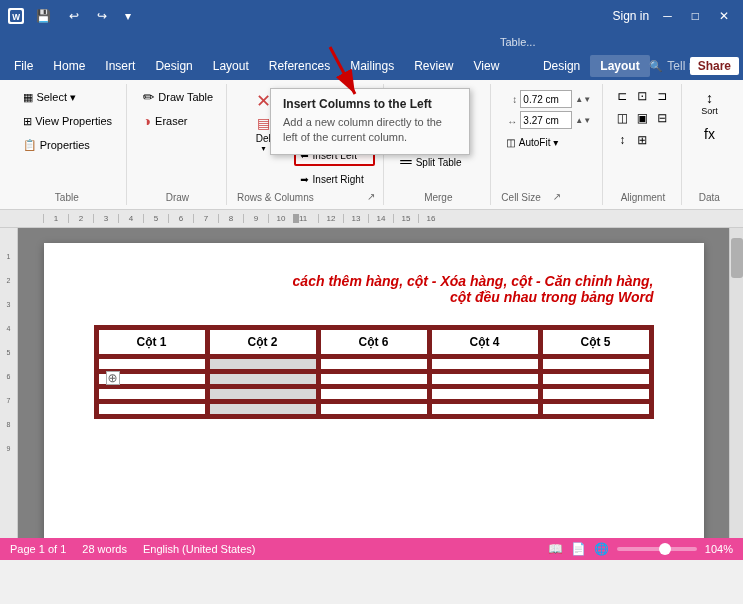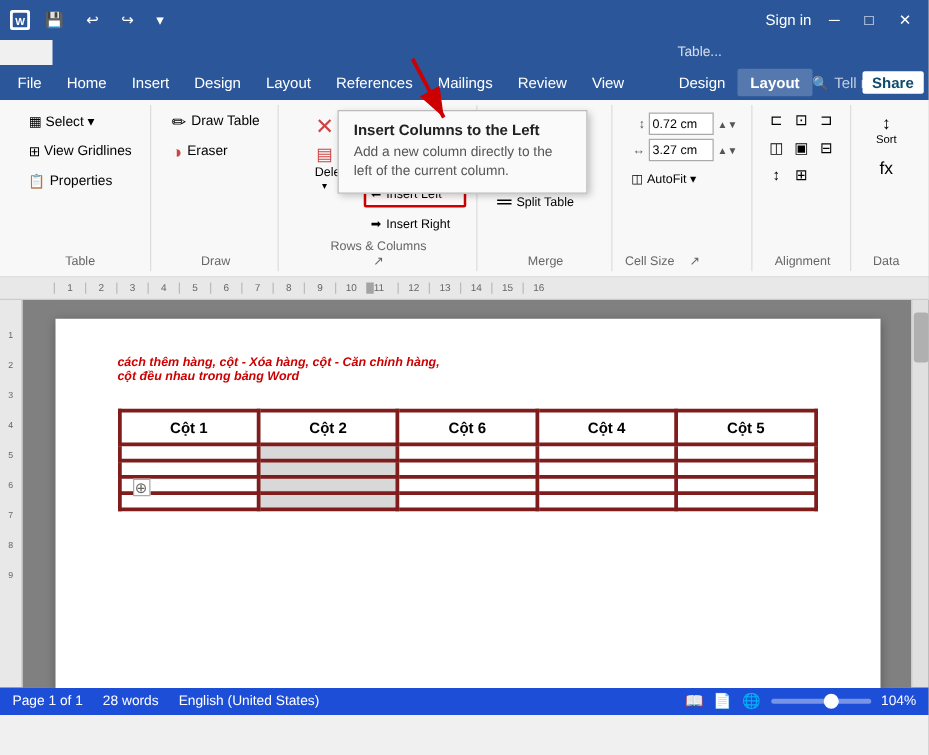--- a/index.html
+++ b/index.html
@@ -15,33 +15,32 @@
       justify-content: space-between;
       padding: 0 8px;
     }
     .title-bar-left { display: flex; align-items: center; gap: 6px; }
     .title-bar-center { flex: 1; text-align: center; font-size: 12px; }
     .title-bar-right { display: flex; align-items: center; gap: 8px; }
     .title-icon { width: 16px; height: 16px; background: #fff; border-radius: 2px; display: flex; align-items: center; justify-content: center; }
     .title-icon svg { width: 12px; height: 12px; }
     .title-btn { background: none; border: none; color: white; cursor: pointer; padding: 2px 6px; font-size: 12px; }
     .sign-in-btn { background: none; border: none; color: white; font-size: 12px; cursor: pointer; display: flex; align-items: center; gap: 3px; }
-    .share-btn { background: white; color: #0c4a6e; border: none; font-size: 12px; cursor: pointer; padding: 2px 8px; border-radius: 2px; font-weight: 600; }
+    .share-btn { background: white; color: #7f1d1d; border: none; font-size: 12px; cursor: pointer; padding: 2px 8px; border-radius: 2px; font-weight: 600; }
 
     
     .table-tools-bar {
       background: #2b579a;
       height: 20px;
       display: flex;
       align-items: center;
       padding-left: 500px;
       font-size: 11px;
       color: rgba(255,255,255,0.8);
       gap: 2px;
-      margin-left: 42px;
     }
 
     
     .menu-bar {
       background: #2b579a;
       height: 28px;
       display: flex;
       align-items: center;
       padding: 0 4px;
     }
@@ -198,33 +197,33 @@
       background: white;
       margin: 10px auto;
       width: 660px;
       min-height: 440px;
       box-shadow: 0 2px 8px rgba(0,0,0,0.3);
       padding: 30px 50px;
       position: relative;
     }
     .page-title {
       color: #cc0000;
-      font-size: 10px;
+      font-size: 14px;
       font-weight: bold;
-      text-align: left;
+      text-align: right;
       margin-bottom: 20px;
       font-style: italic;
     }
     .word-table {
       border-collapse: collapse;
       width: 100%;
       margin-top: 10px;
     }
     .word-table th, .word-table td {
-      border: 3px solid #7f1d1d;
+      border: 5px solid #7f1d1d;
       padding: 5px 8px;
       font-size: 12px;
       text-align: center;
     }
     .word-table th {
       background: white;
       font-weight: bold;
     }
     .word-table td.shaded {
       background: #d8d8d8;
@@ -243,21 +242,21 @@
       display: flex;
       align-items: center;
       justify-content: center;
       cursor: move;
       font-size: 12px;
       color: #666;
     }
 
     
     .status-bar {
-      background: #1d4ed8;
+      background: #ec4899;
       height: 22px;
       display: flex;
       align-items: center;
       padding: 0 10px;
       justify-content: space-between;
       color: white;
       font-size: 11px;
     }
     .status-left { display: flex; gap: 16px; }
     .status-right { display: flex; align-items: center; gap: 8px; }
@@ -382,21 +381,21 @@
     <div class="ribbon-content">
 
       <div class="ribbon-group" style="min-width:90px;">
         <div class="ribbon-group-content" style="flex-direction:column; gap:2px;">
           <button class="ribbon-btn-small select-btn">
             <span>▦</span>
             <span>Select ▾</span>
           </button>
           <button class="ribbon-btn-small view-gridlines-btn">
             <span>⊞</span>
-            <span>View Gridlines</span>
+            <span>View Properties</span>
           </button>
           <button class="ribbon-btn-small properties-btn">
             <span>📋</span>
             <span>Properties</span>
           </button>
         </div>
         <div class="ribbon-group-label">Table</div>
       </div>
 
       <div class="ribbon-group" style="min-width:80px;">
@@ -439,21 +438,21 @@
               <span>⬅</span>
               <span>Insert Left</span>
             </button>
 
             <button class="ribbon-btn-small" style="width:100%; margin-top:2px; font-size:10px;">
               <span>➡</span>
               <span>Insert Right</span>
             </button>
           </div>
         </div>
-        <div style="display:flex; justify-content:space-between; align-items:center;flex-direction:column;">
+        <div style="display:flex; justify-content:space-between; align-items:center;">
           <div class="ribbon-group-label">Rows &amp; Columns</div>
           <span style="font-size:10px; cursor:pointer; color:#666;">↗</span>
         </div>
       </div>
 
       <div class="ribbon-group" style="min-width:70px;">
         <div class="ribbon-group-content" style="flex-direction:column; gap:2px;">
           <button class="ribbon-btn" style="min-height:28px; min-width:60px; flex-direction:row; font-size:10px; justify-content:flex-start; gap:4px;">
             <span style="font-size:16px;">⬛</span>
             <span>Merge Cells</span>

